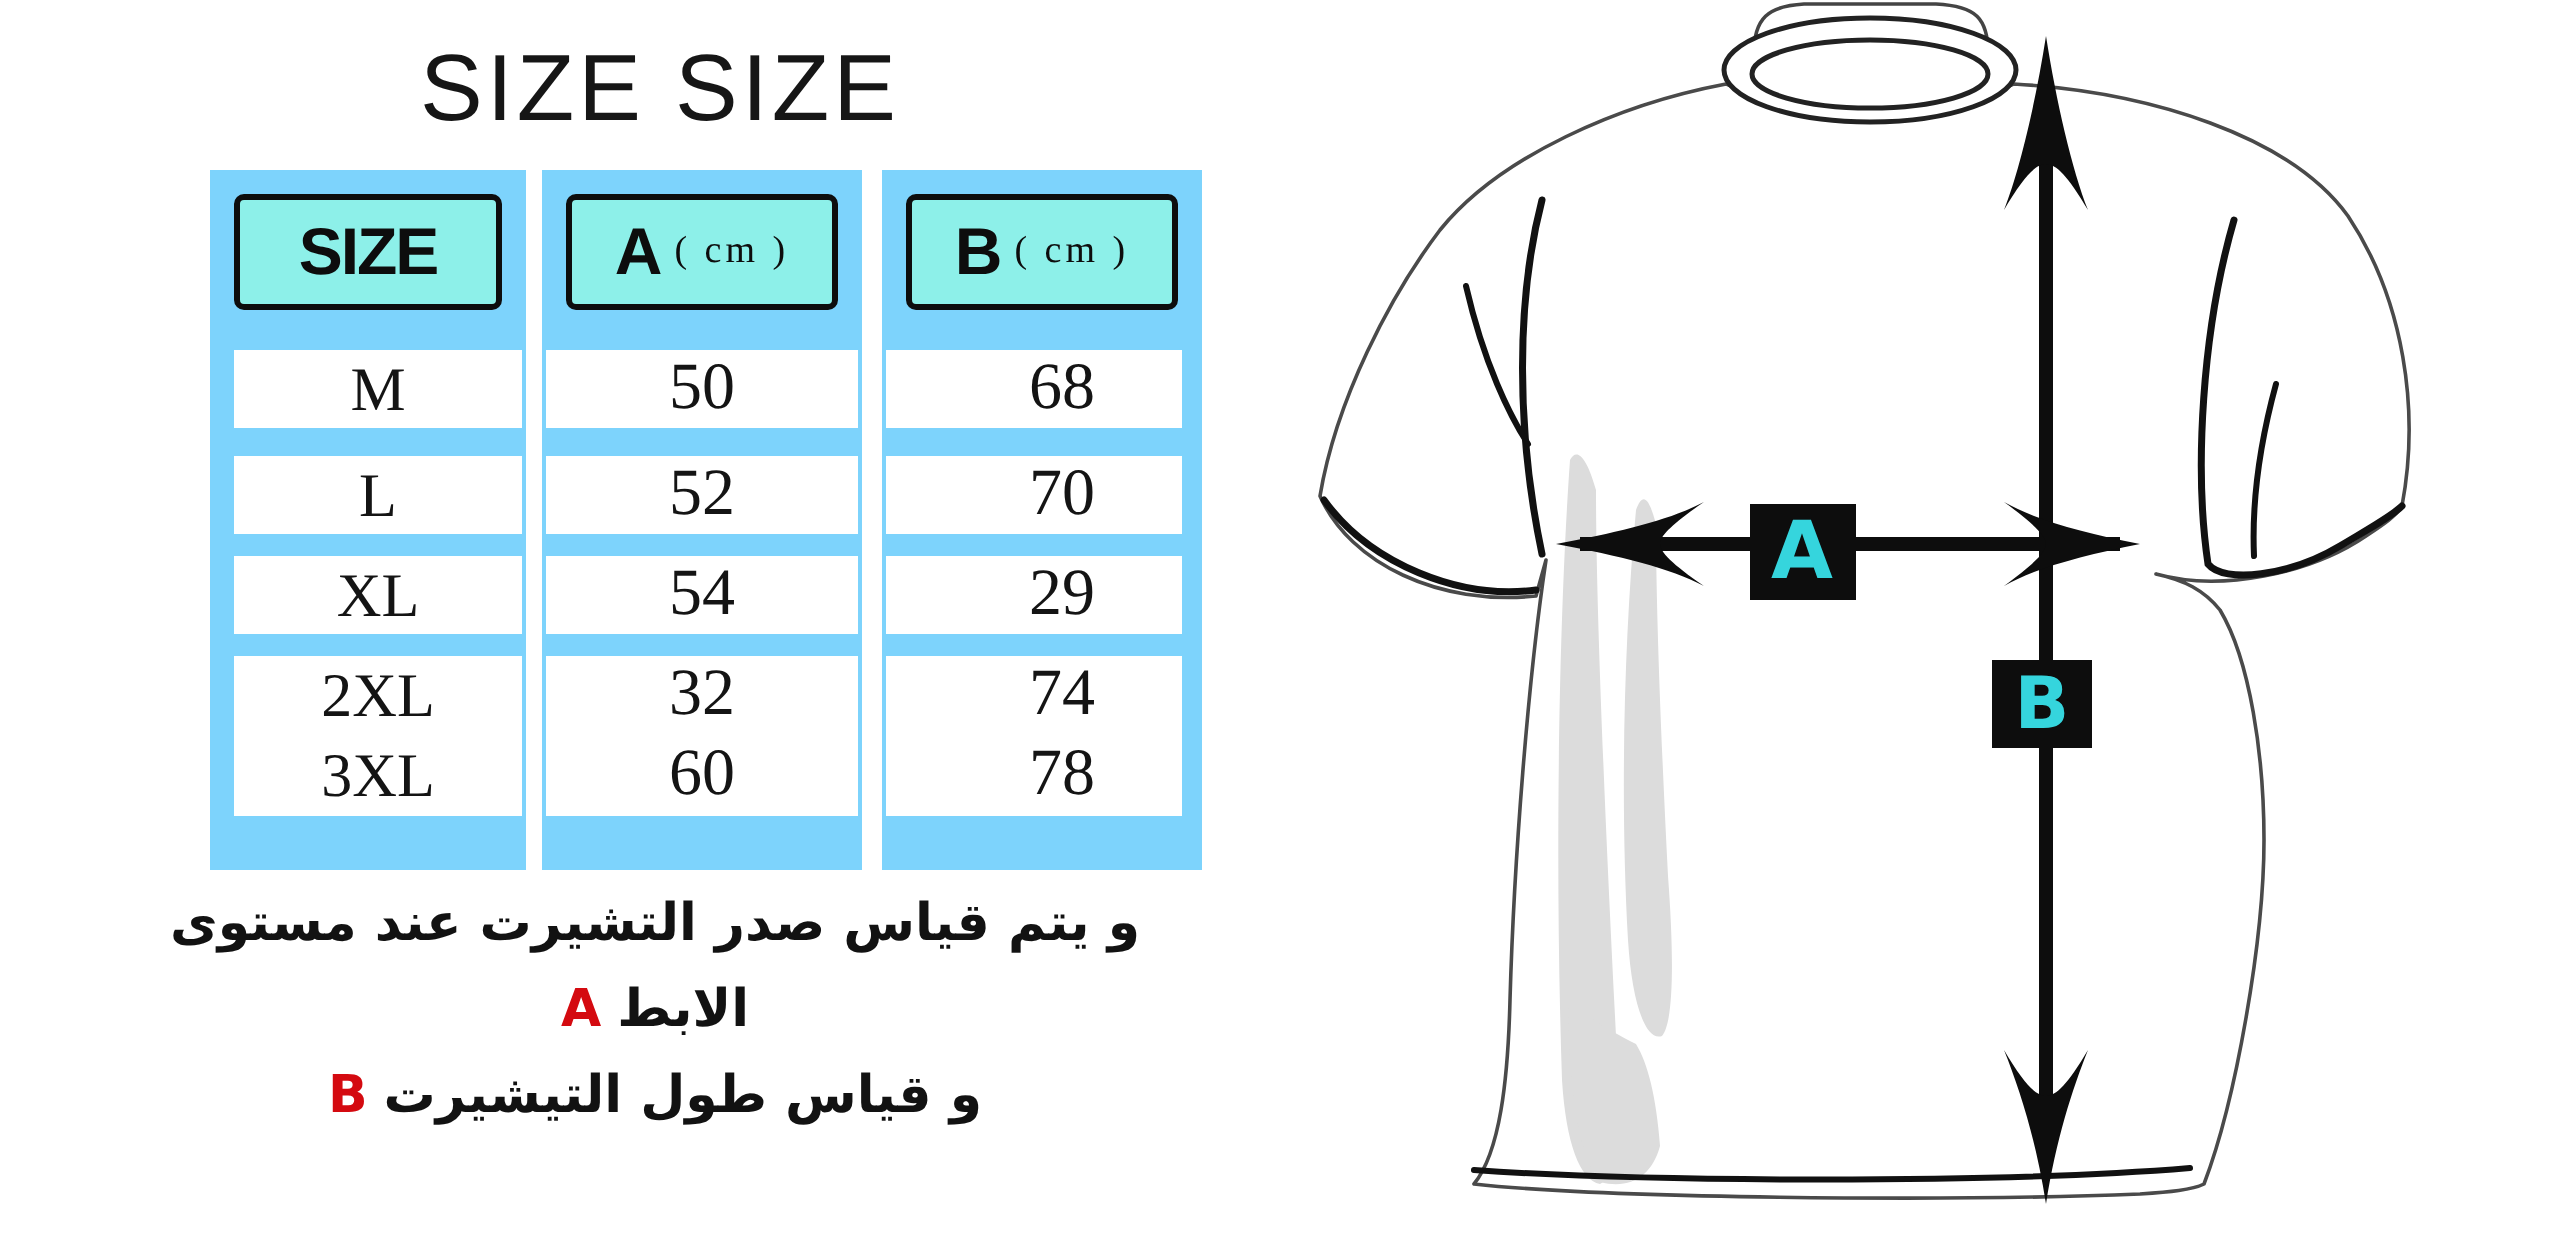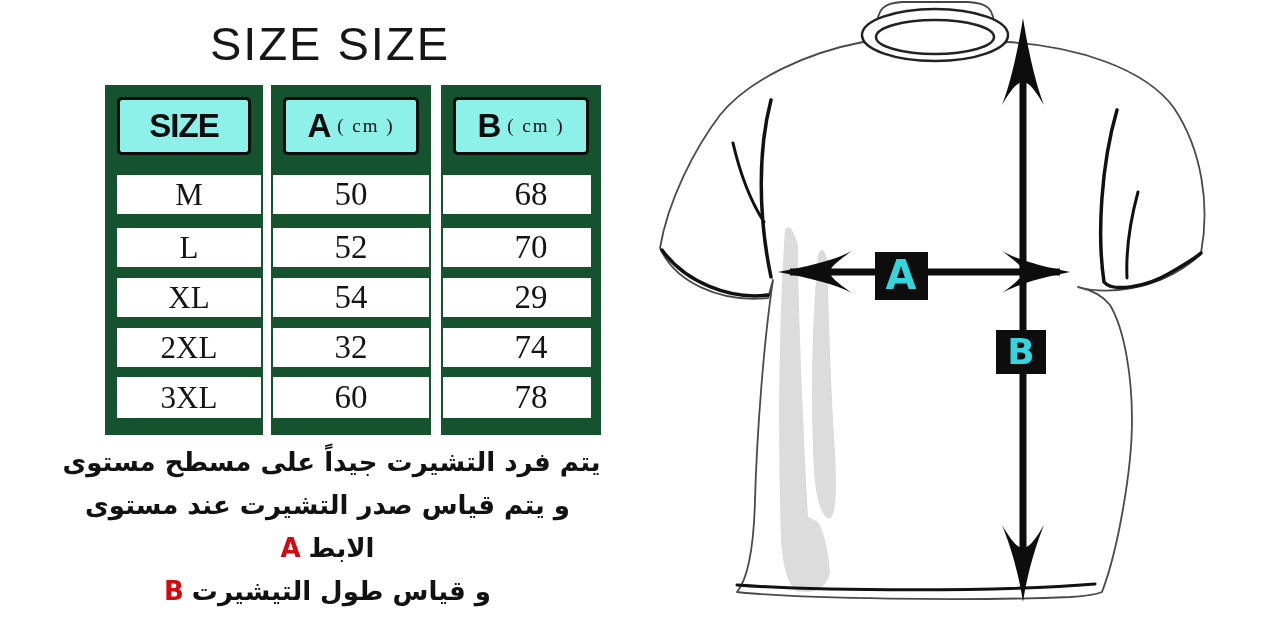--- a/index.html
+++ b/index.html
@@ -6,37 +6,37 @@
   .canvas{position:relative;width:1280px;height:619px;background:#ffffff;overflow:hidden;
           font-family:"Liberation Sans",sans-serif;}
 
   
   .page-title{position:absolute;left:45px;top:16px;width:570px;text-align:center;
               font-size:47px;font-weight:400;letter-spacing:2px;color:#161616;
               font-family:"Liberation Sans",sans-serif;}
 
   
   .size-table{position:absolute;left:0;top:85px;width:640px;height:350px;}
-  .col{position:absolute;top:0;height:350px;background:#14532d;}
+  .col{position:absolute;top:0;height:350px;background:#7dd3fc;}
   .col1{left:105px;width:158px;}
   .col2{left:271px;width:160px;}
   .col3{left:441px;width:160px;}
   .hdr-box{position:absolute;top:12px;left:12px;right:12px;height:58px;
            background:#8df0e9;border:3px solid #0d0d0d;border-radius:5px;
            display:flex;align-items:center;justify-content:center;box-sizing:border-box;}
   .hdr-label{font-weight:700;font-size:33px;color:#0d0d0d;letter-spacing:-1px;
              font-family:"Liberation Sans",sans-serif;}
   .hdr-unit{font-family:"Liberation Serif",serif;font-size:19px;color:#0d0d0d;
             margin-left:7px;letter-spacing:2px;white-space:nowrap;}
   .cell{position:absolute;background:#ffffff;height:39px;display:flex;
         align-items:center;justify-content:center;color:#141414;}
   .col1 .cell{left:12px;right:2px;}
   .col2 .cell{left:2px;right:2px;}
   .col3 .cell{left:2px;right:10px;padding-left:28px;}
-  .r0{top:90px;} .r1{top:143px;} .r2{top:193px;} .r3{top:243px;} .r4{top:292px;height:41px;}
+  .r0{top:90px;} .r1{top:143px;} .r2{top:193px;} .r3{top:243px;} .r4{top:282px;height:41px;}
   .size-cell{font-family:"Liberation Serif",serif;font-size:31px;}
   .num-cell{font-family:"Liberation Serif",serif;font-size:33px;}
 
   
   .instructions{position:absolute;left:40px;top:441px;width:575px;text-align:center;
                 direction:rtl;font-family:"DejaVu Sans",sans-serif;font-weight:700;
                 font-size:26px;line-height:43px;color:#121212;}
   .marker{color:#d40a10;font-family:"DejaVu Sans",sans-serif;font-weight:700;
           font-size:26px;margin-right:8px;}
 
@@ -84,21 +84,20 @@
       <div class="cell num-cell r0">68</div>
       <div class="cell num-cell r1">70</div>
       <div class="cell num-cell r2">29</div>
       <div class="cell num-cell r3">74</div>
       <div class="cell num-cell r4">78</div>
     </div>
 
   </div>
 
   <div class="instructions">
-    <div><span>يتم فرد التشيرت جيداً على مسطح مستوى</span><span class="marker"></span></div>
     <div><span>و يتم قياس صدر التشيرت عند مستوى الابط</span><span class="marker">A</span></div>
     <div><span>و قياس طول التيشيرت</span><span class="marker">B</span></div>
     <div><span class="marker"></span></div>
   </div>
 
   <svg class="diagram" viewBox="0 0 640 619">
 
     <path d="M 223 42
          C 170 52, 110 78, 80 115
          C 55 148, 28 200, 20 248

